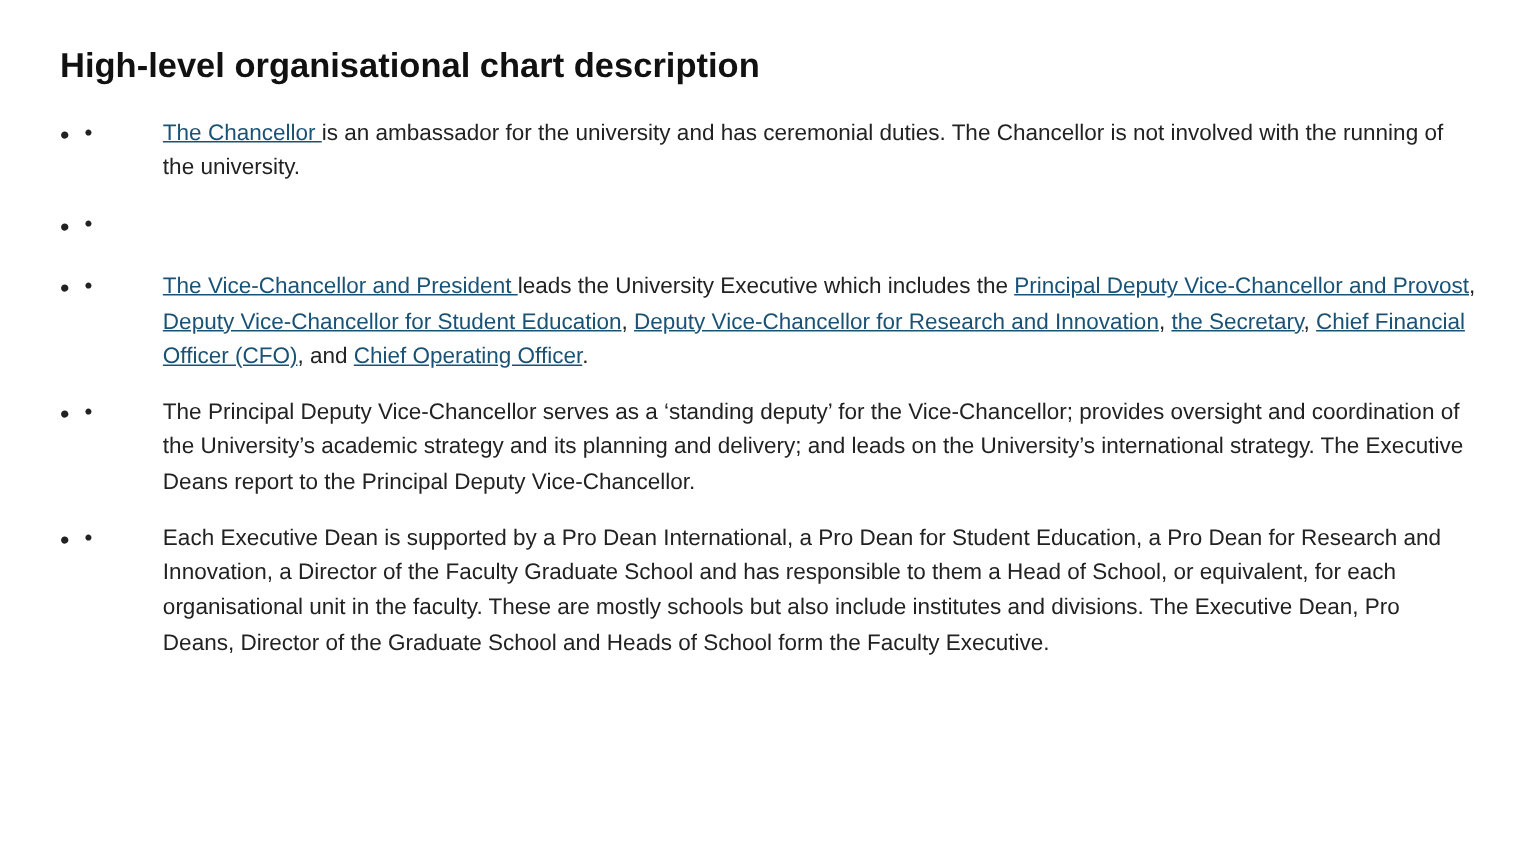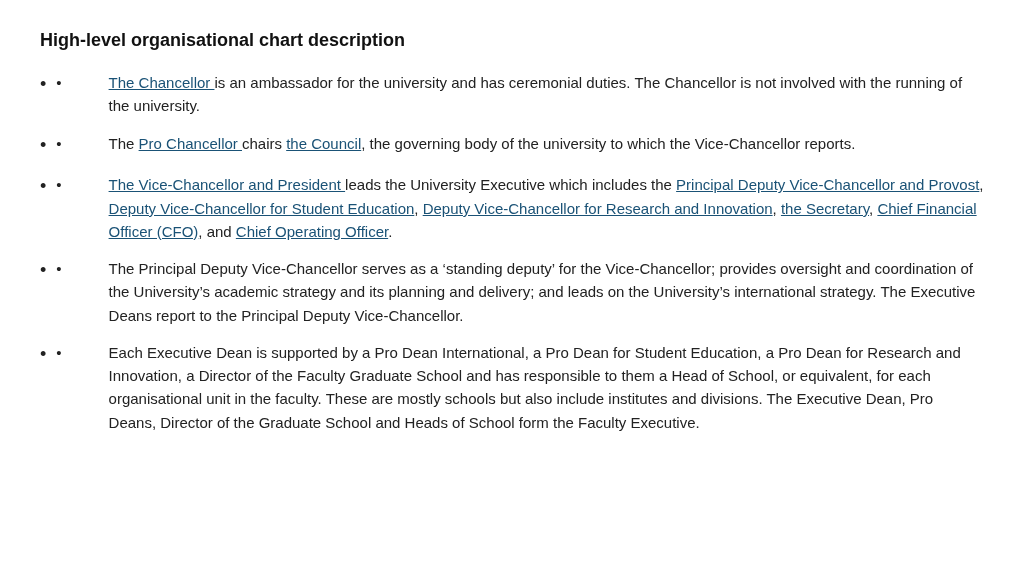--- a/index.html
+++ b/index.html
@@ -12,21 +12,21 @@
       background: #ffffff;
       font-family: Arial, sans-serif;
       font-size: 15px;
       color: #222222;
       width: 1024px;
       min-height: 576px;
       padding: 30px 40px 30px 40px;
     }
 
     h1 {
-      font-size: 18px;
+      font-size: 23px;
       font-weight: bold;
       margin-bottom: 20px;
       color: #111111;
     }
 
     ul {
       list-style: none;
       padding: 0;
       margin: 0;
     }
@@ -63,23 +63,20 @@
 
 <ul>
   <li>
     <span>•</span>
     <span class="li-content">
       <a href="#">The Chancellor </a><span>is an ambassador for the university and has ceremonial duties. The Chancellor is not involved with the running of the university.</span>
     </span>
   </li>
   <li>
     <span>•</span>
-    <span class="li-content">
-      <span>The </span><a href="#">Pro Chancellor </a><span>chairs </span><a href="#">the Council</a><span>, the governing body of the university to which the Vice-Chancellor reports.</span>
-    </span>
   </li>
   <li>
     <span>•</span>
     <span class="li-content">
       <a href="#">The Vice-Chancellor and President </a><span>leads the University Executive which includes the </span><a href="#">Principal Deputy Vice-Chancellor and Provost</a><span>, </span><a href="#">Deputy Vice-Chancellor for Student Education</a><span>, </span><a href="#">Deputy Vice-Chancellor for Research and Innovation</a><span>, </span><a href="#">the Secretary</a><span>, </span><a href="#">Chief Financial Officer (CFO)</a><span>, and </span><a href="#">Chief Operating Officer</a><span>.</span>
     </span>
   </li>
   <li>
     <span>•</span>
     <span class="li-content">

